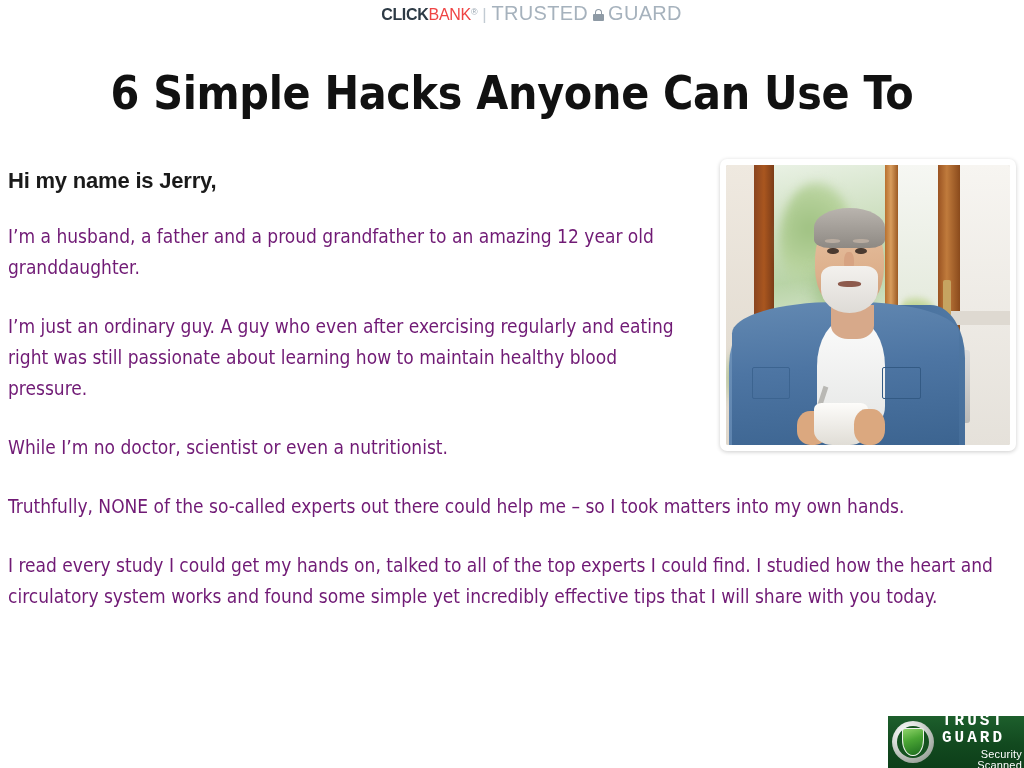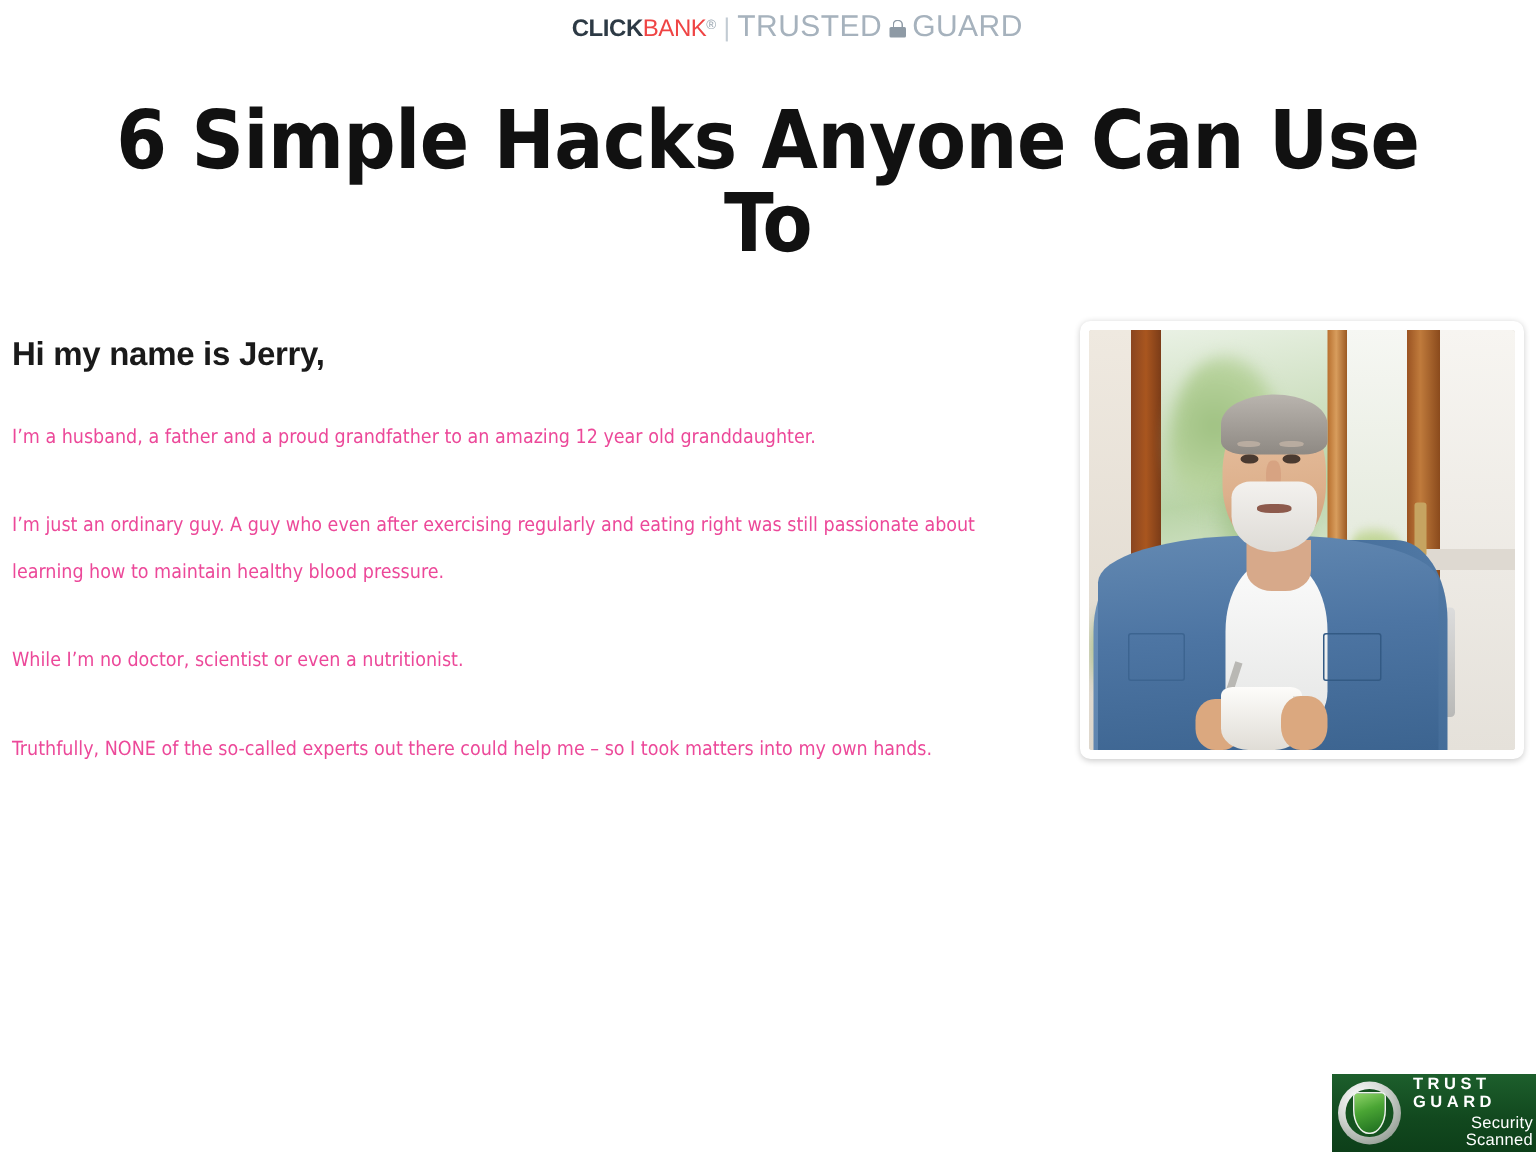--- a/index.html
+++ b/index.html
@@ -14,21 +14,21 @@
     position: relative;
     font-family: "DejaVu Sans", sans-serif;
     -webkit-font-smoothing: antialiased;
   }
 
   
   .cb-bar {
     width: 100%;
     height: 28px;
     display: flex;
-    align-items: flex-end;
+    align-items: flex-start;
     justify-content: center;
     box-sizing: border-box;
     padding-top: 3px;
     padding-left: 39px;
   }
   .cb-logo {
     font-family: "Liberation Sans", sans-serif;
     font-size: 16px;
     letter-spacing: -0.2px;
     line-height: 1;
@@ -90,21 +90,21 @@
     border-radius: 1px;
   }
 
   
   .headline {
     margin: 38px 0 0 0;
     padding: 0 60px;
     text-align: center;
     font-family: "DejaVu Sans Condensed", "Liberation Sans Narrow", "Liberation Sans", sans-serif;
     font-weight: bold;
-    font-size: 54px;
+    font-size: 46px;
     line-height: 55px;
     color: #111111;
     letter-spacing: -0.3px;
     font-stretch: condensed;
   }
   .headline .hl-line { display: block; }
 
   
   .content {
     position: relative;
@@ -119,23 +119,23 @@
     font-weight: bold;
     font-size: 22px;
     line-height: 28px;
     color: #1a1a1a;
     margin: 0 0 26px 0;
     letter-spacing: -0.2px;
   }
 
   .para {
     font-family: "DejaVu Sans Condensed", "Liberation Sans", sans-serif;
-    font-size: 13px;
+    font-size: 19px;
     line-height: 31px;
-    color: #ec4899;
+    color: #701a75;
     margin: 0 0 28px 0;
     font-stretch: condensed;
   }
   .para.narrow { width: 690px; }
   .para.wide   { width: 1006px; }
 
   
   .photo-frame {
     position: absolute;
     top: -8px;
@@ -248,23 +248,24 @@
     width: 22px; height: 28px;
     background: linear-gradient(160deg,#8fd46a 0%,#4aa534 42%,#1c6b1f 100%);
     border: 1.6px solid #eef3ec;
     box-sizing: border-box;
     border-radius: 3px 3px 48% 48% / 3px 3px 58% 58%;
   }
   .tg-text { padding-left: 6px; line-height: 1; }
   .tg-l1, .tg-l2 {
     color: #ffffff;
     font-weight: bold;
-    font-size: 11px;
+    font-size: 16px;
     letter-spacing: 3px;
     display: block;
+    font-family: Liberation Mono, monospace;
   }
   .tg-l2 { margin-top: 1px; }
   .tg-l3 {
     color: #ffffff;
     font-size: 11px;
     letter-spacing: 0.2px;
     display: block;
     margin-top: 3px;
     text-align: right;
     padding-right: 2px;
@@ -334,20 +335,21 @@
       <div class="ph-hand-r"></div>
     </div>
   </div>
 
   <h2 class="greeting">Hi my name is Jerry,</h2>
 
   <p class="para narrow">I’m a husband, a father and a proud grandfather to an amazing 12 year old granddaughter.</p>
   <p class="para narrow">I’m just an ordinary guy. A guy who even after exercising regularly and eating right was still passionate about learning how to maintain healthy blood pressure.</p>
   <p class="para narrow">While I’m no doctor, scientist or even a nutritionist.</p>
   <p class="para wide">Truthfully, NONE of the so-called experts out there could help me – so I took matters into my own hands.</p>
+  <p class="para wide">I read every study I could get my hands on, talked to all of the top experts I could find. I studied how the heart and circulatory system works and found some simple yet incredibly effective tips that I will share with you today.</p>
 </div>
 
 <div class="trustguard">
   <div class="tg-shield-wrap">
     <div class="tg-ring"></div>
     <div class="tg-ring-in"></div>
     <div class="tg-shield"></div>
   </div>
   <div class="tg-text">
     <span class="tg-l1">TRUST</span>

